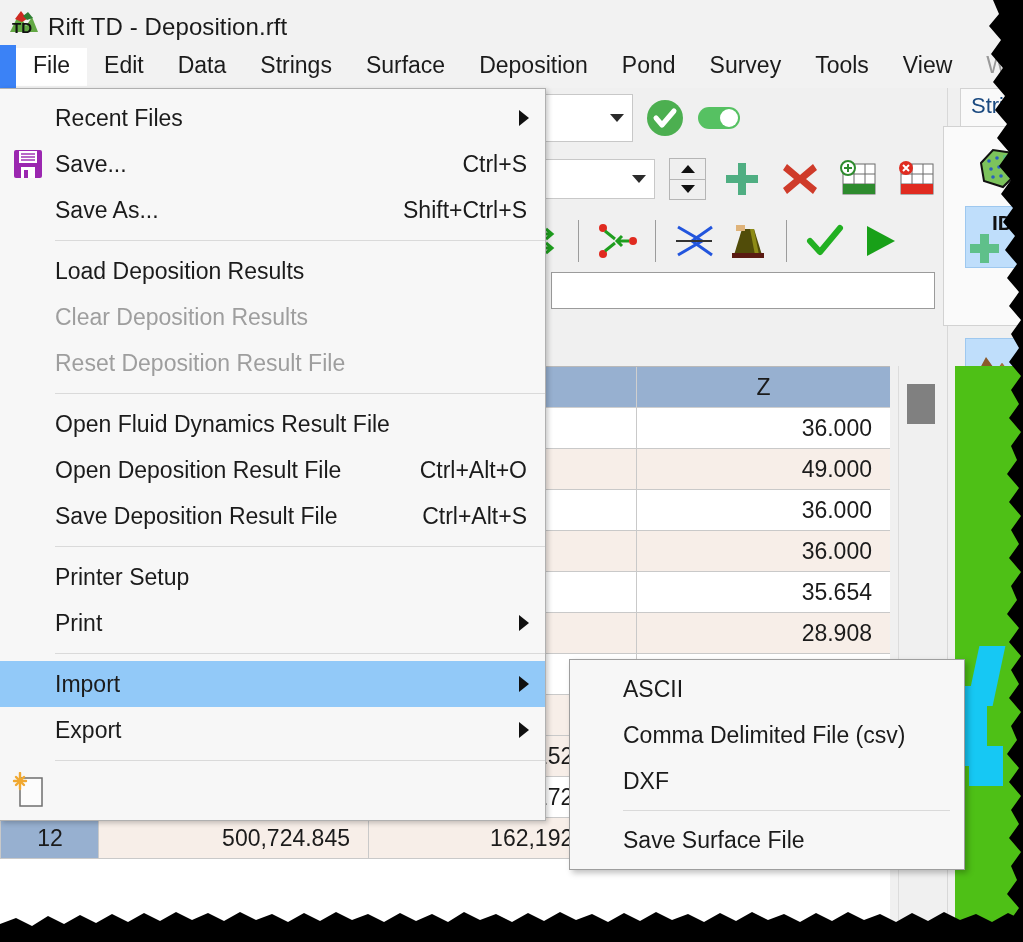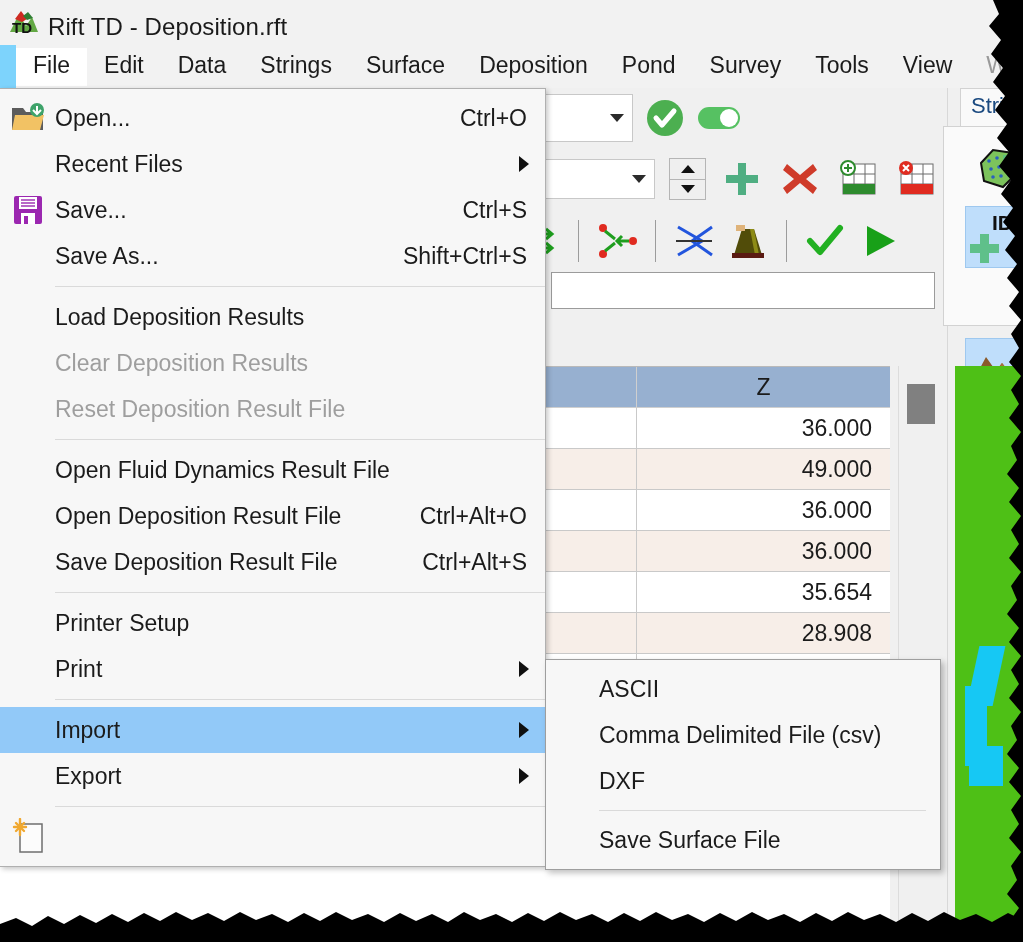--- a/index.html
+++ b/index.html
@@ -2,21 +2,21 @@
 <html><head>
 <meta charset="utf-8">
 <style>
   html,body{margin:0;padding:0;}
   body{
     width:1023px;height:942px;overflow:hidden;position:relative;
     background:#ffffff;
     font-family:"Liberation Sans", sans-serif;
     -webkit-font-smoothing:antialiased;
   }
-  .app{position:absolute;inset:0;background:#7dd3fc;}
+  .app{position:absolute;inset:0;background:#3b82f6;}
 
   
   .titlebar{
     position:absolute;left:0;top:0;width:1023px;height:45px;
     background:#f2f2f2;display:flex;align-items:center;gap:8px;padding-left:6px;
     box-sizing:border-box;
   }
   .app-icon{width:34px;height:30px;position:relative;flex:none;}
   .title-text{font-size:24px;color:#1a1a1a;white-space:nowrap;letter-spacing:.1px;margin-top:8px;}
 
@@ -145,21 +145,21 @@
   .mi .accel{position:absolute;right:18px;font-size:23px;color:#1b1b1b;}
   .mi .arrow{
     position:absolute;right:16px;width:0;height:0;
     border-top:8px solid transparent;border-bottom:8px solid transparent;border-left:10px solid #101010;
   }
   .mi .mico{position:absolute;left:8px;width:40px;height:38px;display:flex;align-items:center;justify-content:center;}
   .msep{height:1px;background:#dadada;margin:7px 0 7px 55px;}
 
   
   .submenu{
-    position:absolute;left:545px;top:659px;width:396px;
+    position:absolute;left:569px;top:659px;width:396px;
     background:#f7f7f7;border:1px solid #9e9e9e;box-sizing:border-box;
     box-shadow:3px 3px 6px rgba(0,0,0,.25);padding:6px 0;z-index:60;
   }
   .smi{height:46px;display:flex;align-items:center;font-size:23px;color:#1b1b1b;
        padding-left:53px;box-sizing:border-box;cursor:default;}
   .smsep{height:1px;background:#dadada;margin:6px 14px 6px 53px;}
 </style>
 </head>
 <body>
 
@@ -442,32 +442,20 @@
     <div class="viewport">
       <div class="water" style="left:18px;top:280px;width:26px;height:60px;transform:skewX(-12deg);"></div>
       <div class="water" style="left:10px;top:320px;width:22px;height:80px;"></div>
       <div class="water" style="left:14px;top:380px;width:34px;height:40px;"></div>
 
     </div>
   </div>
 
   <div class="menu">
 
-    <div class="mi">
-      <span class="mico">
-        <svg width="36" height="32" viewBox="0 0 36 32">
-          <path d="M2 6 h11 l3 4 h17 v18 H2 Z" fill="#5c5c5c"></path>
-          <path d="M5 13 h29 l-4 15 H2 Z" fill="#f2c264"></path>
-          <circle cx="27" cy="8" r="7" fill="#3ea36a"></circle>
-          <path d="M27 4 v7 M23 8 l4 4 l4 -4" stroke="#fff" stroke-width="2" fill="none"></path>
-        </svg>
-      </span>
-      <span>Open...</span>
-      <span class="accel">Ctrl+O</span>
-    </div>
 
     <div class="mi">
       <span>Recent Files</span>
       <span class="arrow"></span>
     </div>
 
     <div class="mi">
       <span class="mico">
         <svg width="32" height="32" viewBox="0 0 32 32">
           <rect x="2" y="2" width="28" height="28" rx="2" fill="#9b27b0"></rect>

